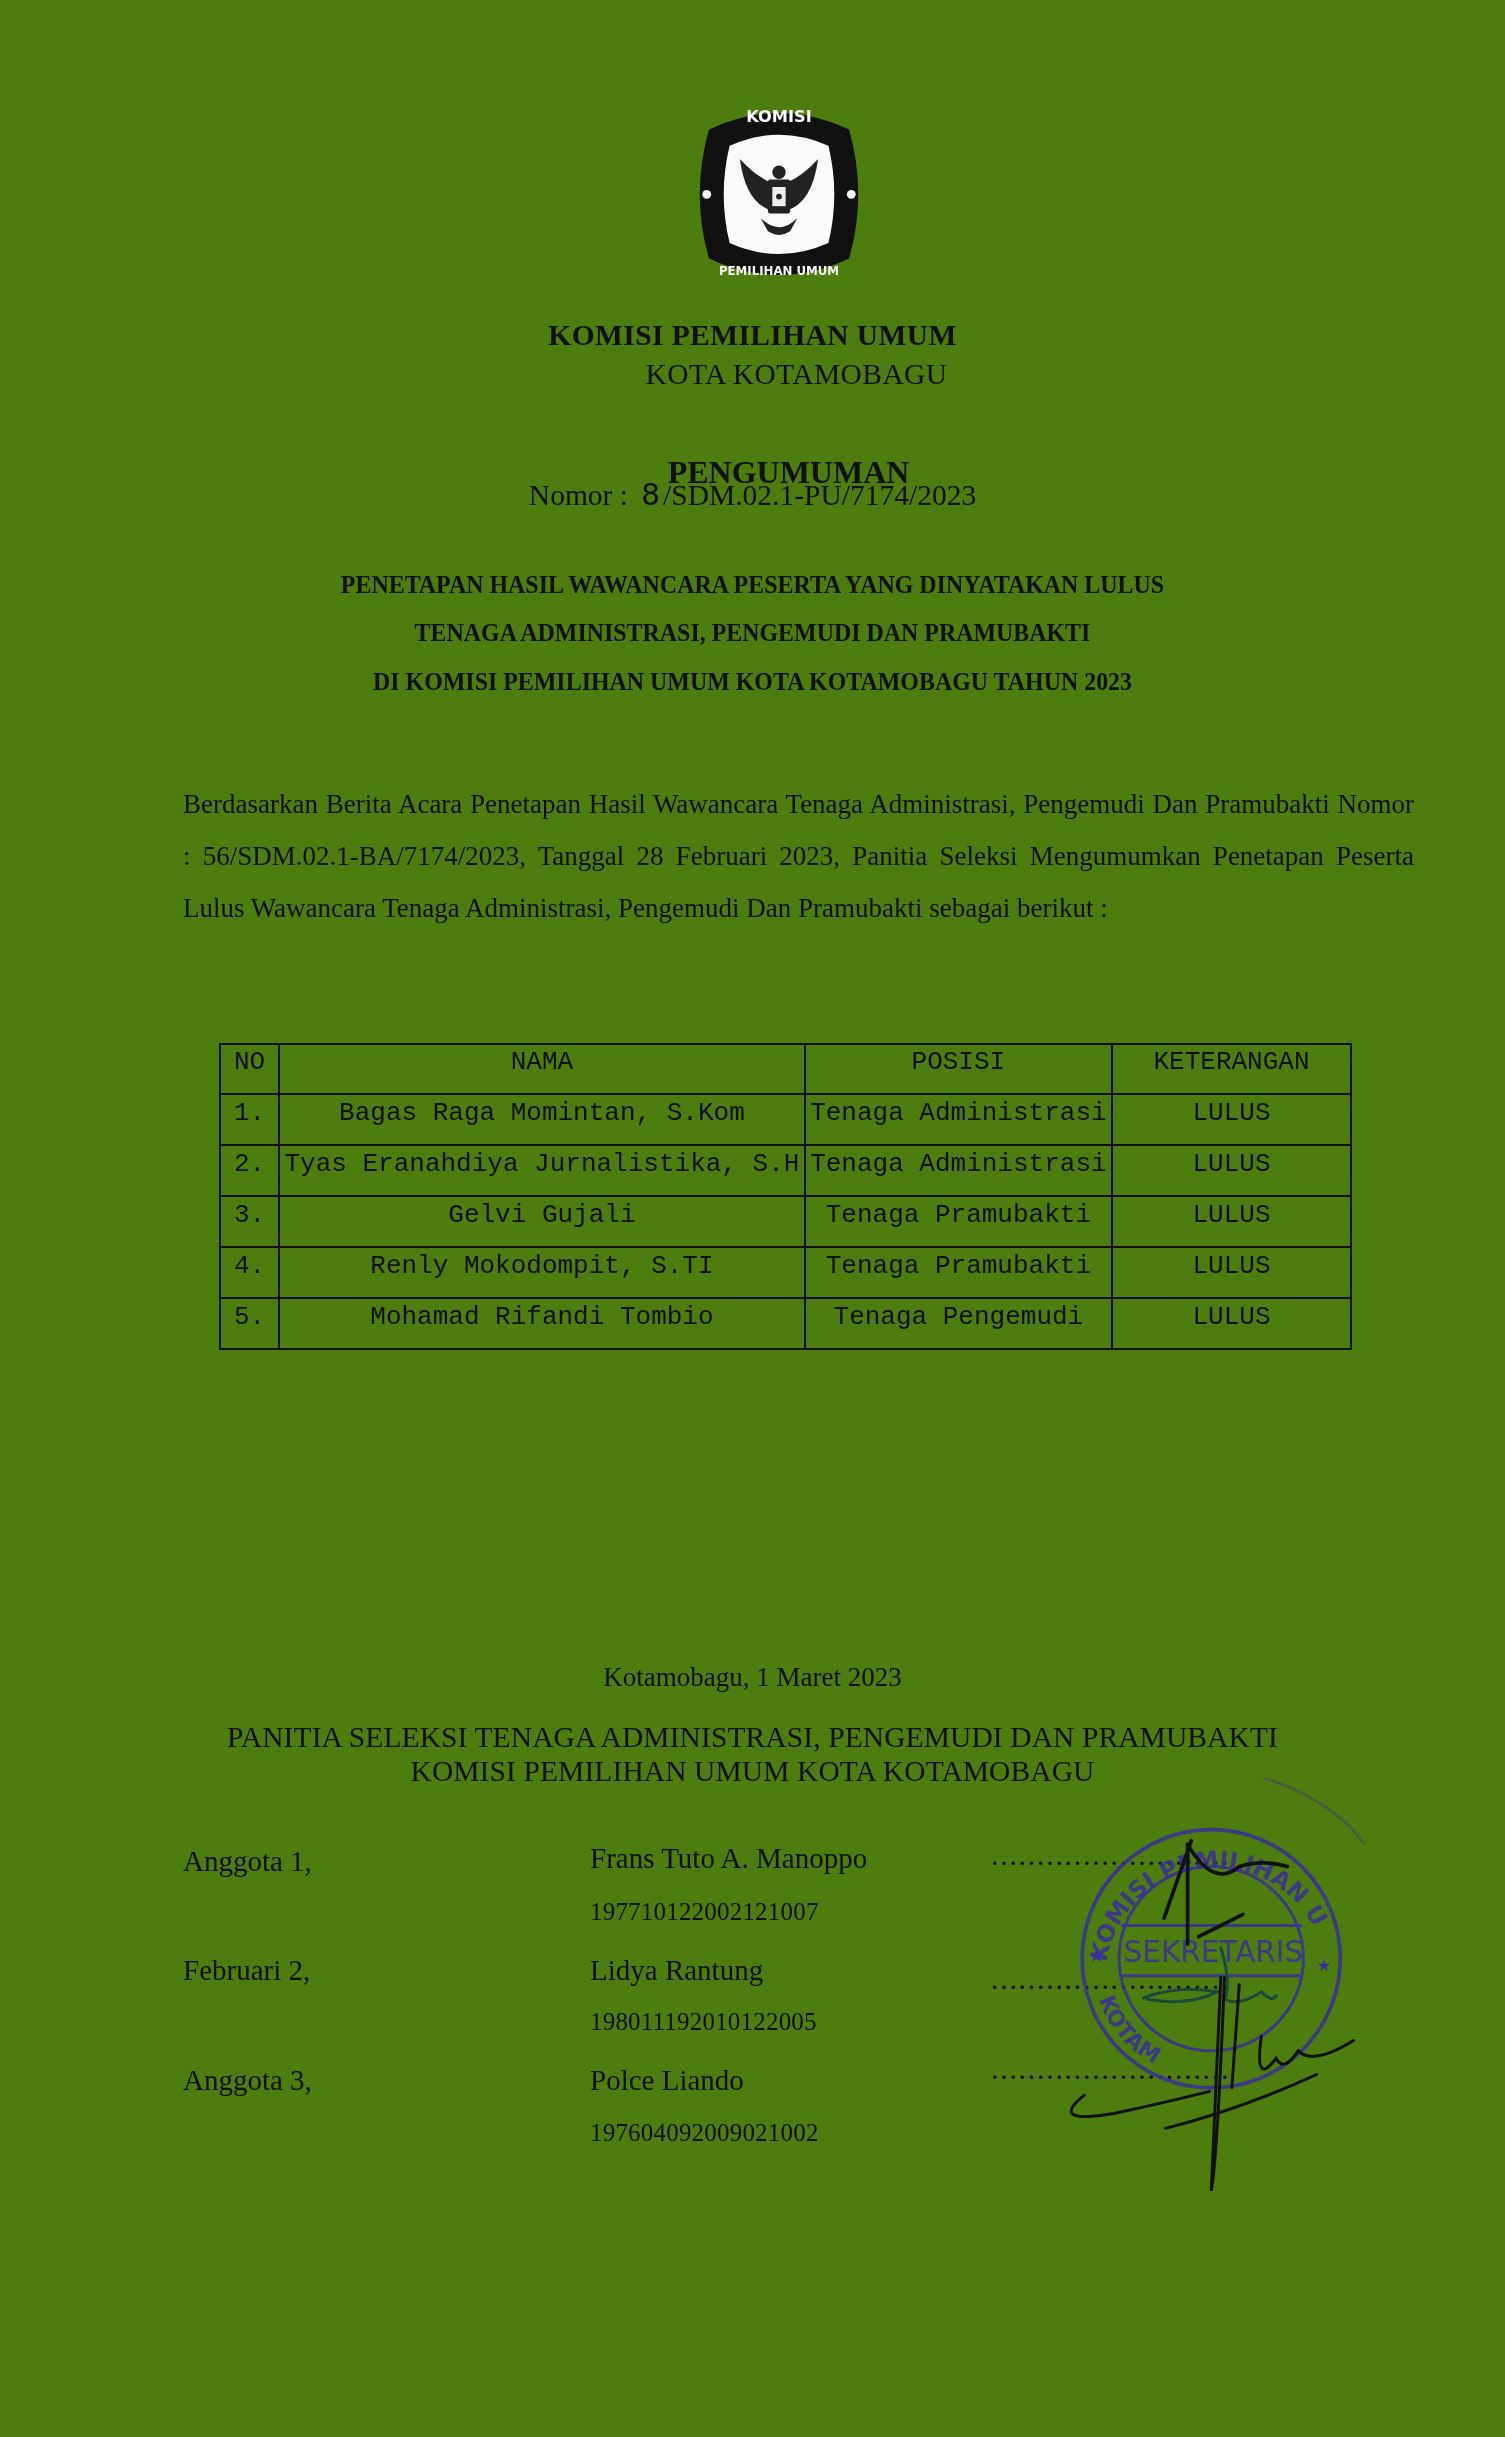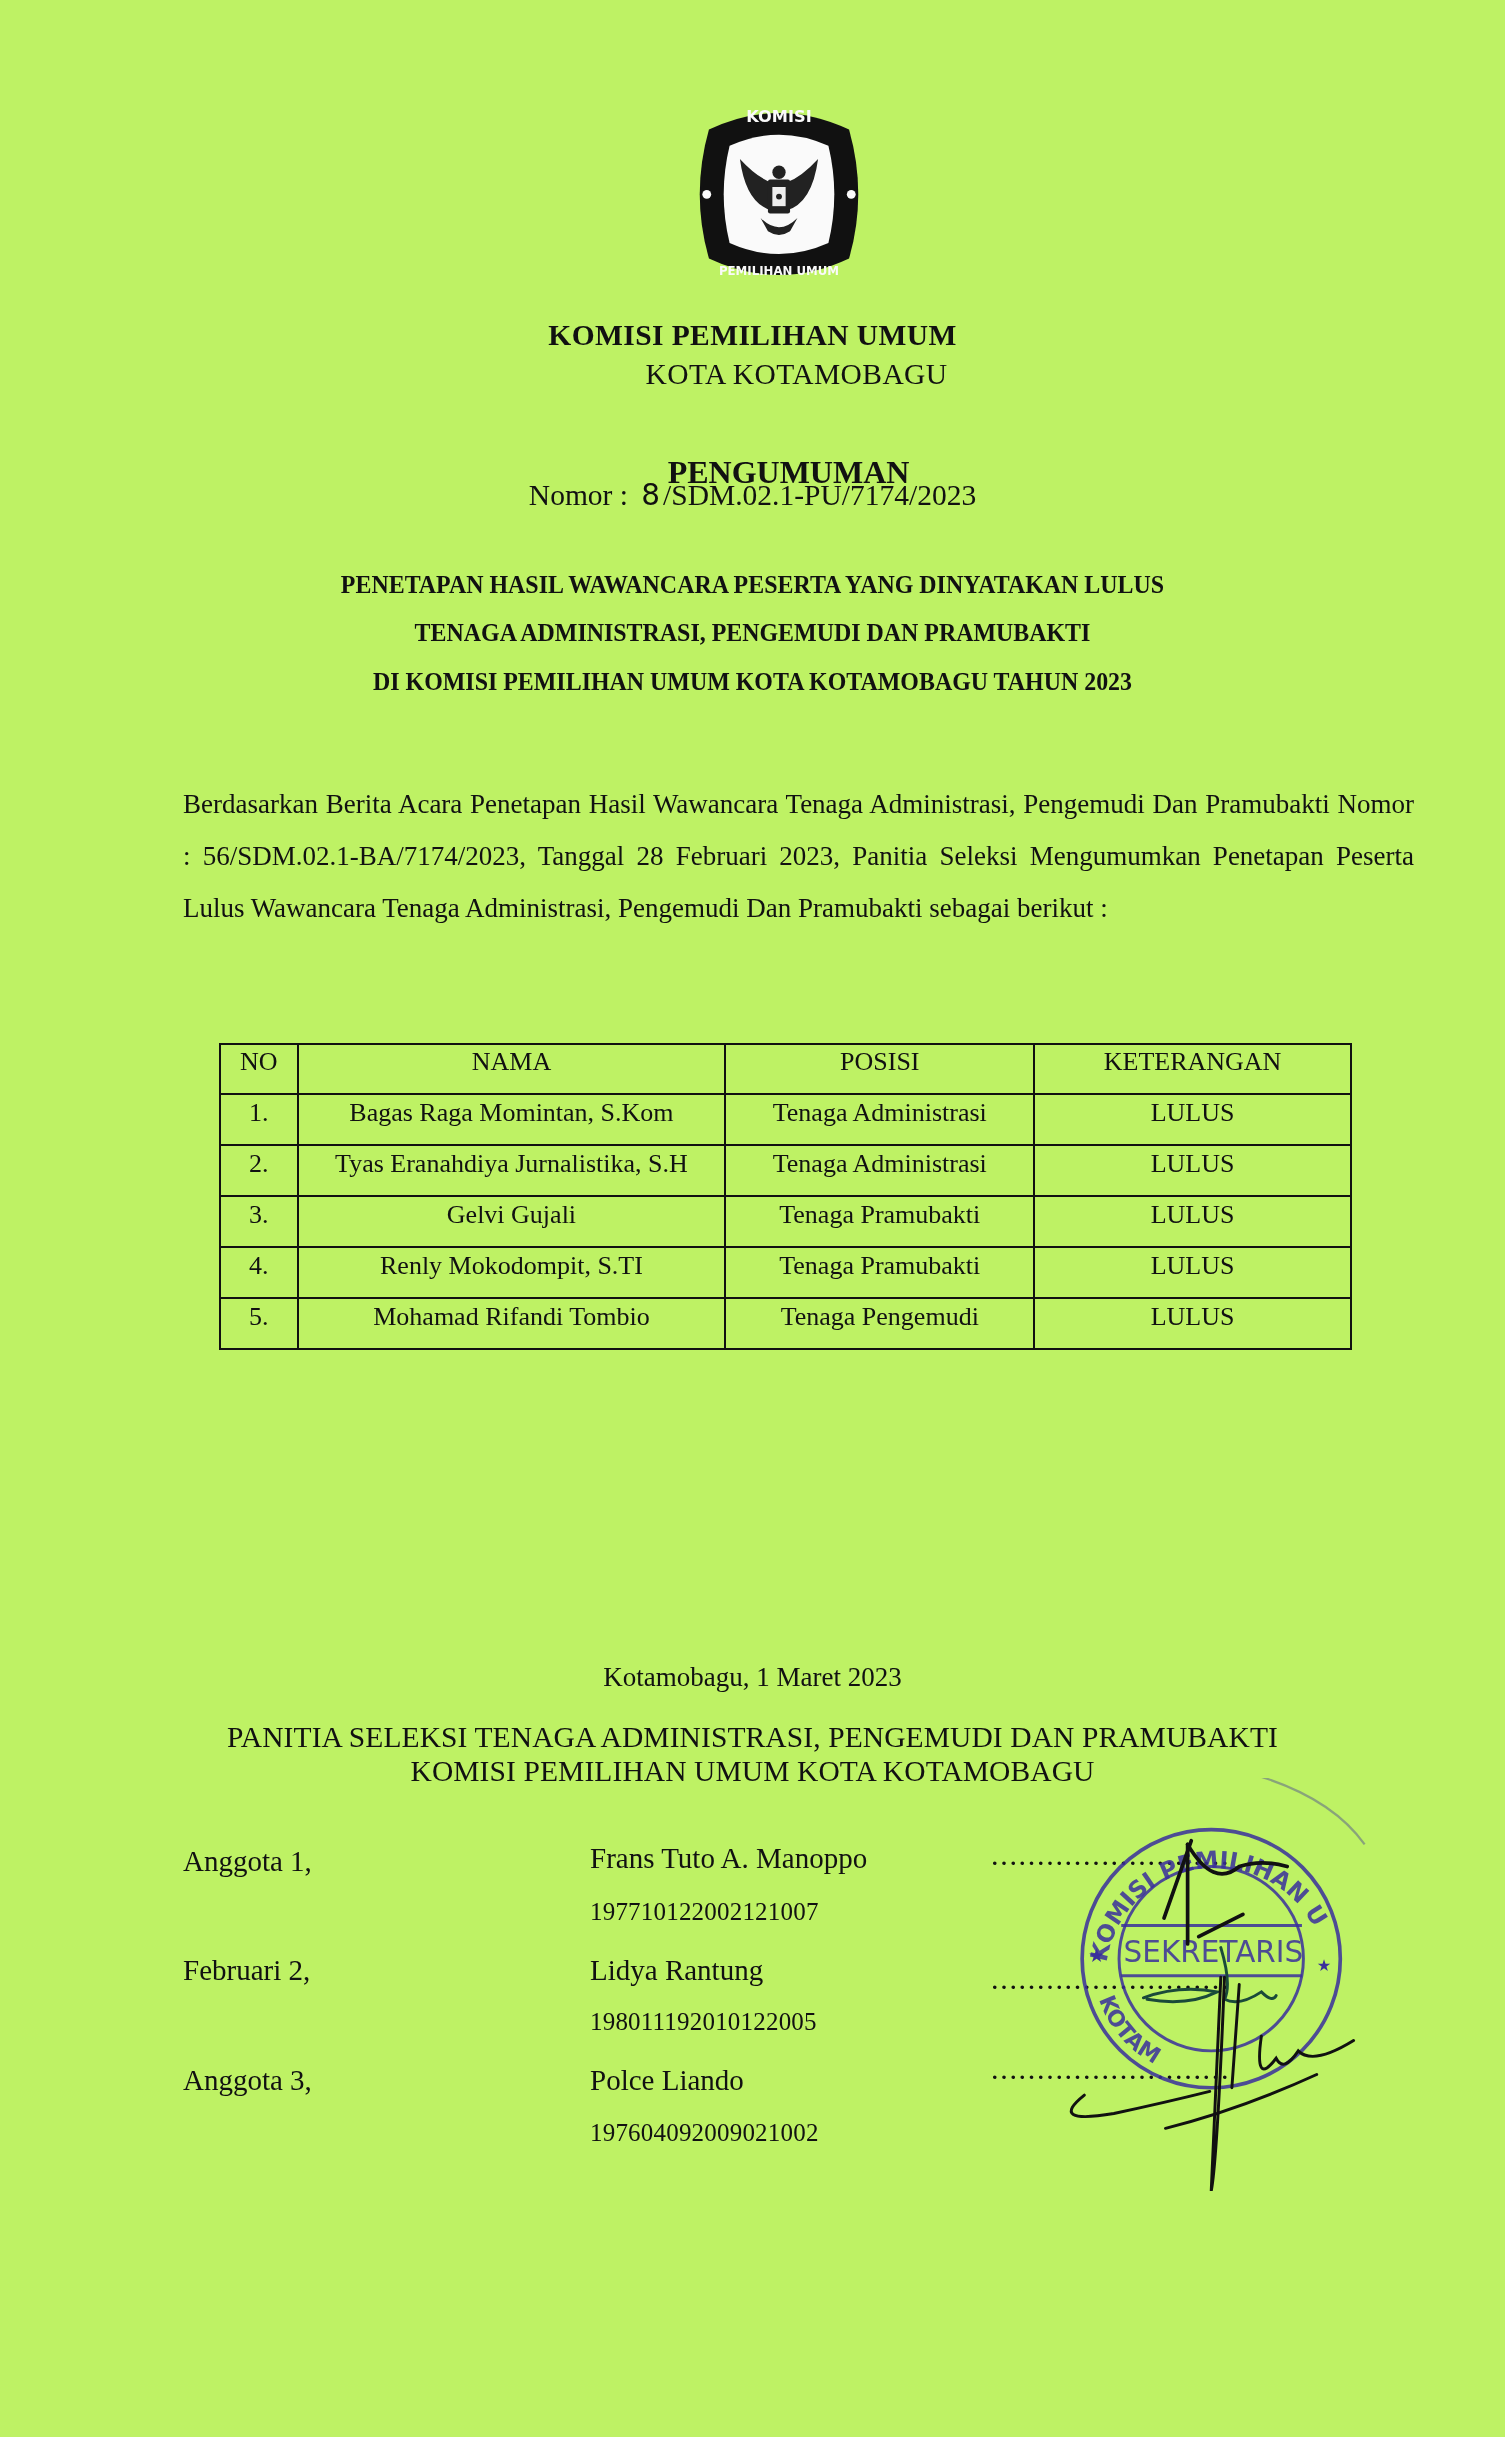--- a/index.html
+++ b/index.html
@@ -1,20 +1,20 @@
 <!DOCTYPE html>
 <html style="font-size:11.8px"><head>
   <meta charset="utf-8">
   <style>
     html, body { margin: 0; padding: 0; background: #ffffff; }
     body {
       width: 1505px; height: 2438px; position: relative; overflow: hidden;
       font-family: "Liberation Serif", "DejaVu Serif", serif; color: #111;
     }
-    .page { position: absolute; inset: 0; background: #bef264; }
+    .page { position: absolute; inset: 0; background: #4d7c0f; }
 
     
     .logo { position: absolute; left: 694px; top: 100px; width: 170px; height: 188px; }
 
     .center { position: absolute; left: 0; width: 1505px; text-align: center; }
     .org1 { top: 319px; font-size: 29.5px; font-weight: bold; letter-spacing: 0.4px; }
     .org2 { top: 358px; font-size: 29.5px; font-weight: normal; letter-spacing: 0.4px; padding-left: 44px; }
     .title { top: 454px; font-size: 32px; font-weight: bold; padding-left: 36px; }
     .nomor { top: 478px; font-size: 29.5px; }
     .nomor .num { font-family: "DejaVu Sans", sans-serif; font-size: 29.5px; margin: 0 3px 0 5.9px; }
@@ -32,21 +32,21 @@
     .para1 { top: 778px; }
     .para2 { top: 1395px; }
 
     
     .tbl {
       position: absolute; left: 219px; top: 1043px; width: 1133px;
       border-collapse: collapse; font-size: 26px;
     }
     .tbl th, .tbl td {
       border: 2.2px solid #111; height: 46px; padding: 0 4.4px;
-      text-align: center; vertical-align: top; font-weight: normal; white-space: nowrap;
+      text-align: center; vertical-align: top; font-weight: normal; white-space: nowrap; font-family: Liberation Mono, monospace;
     }
     .tbl th { padding-top: 1.5px; }
     .tbl td { padding-top: 3px; }
     .c-no { width: 66px; }
     .c-nama { width: 413px; }
     .c-pos { width: 295px; }
     .c-ket { width: 303px; }
 
     .place-date { top: 1662px; font-size: 27px; }
     .committee1 { top: 1721px; font-size: 29.5px; letter-spacing: 0.1px; }

